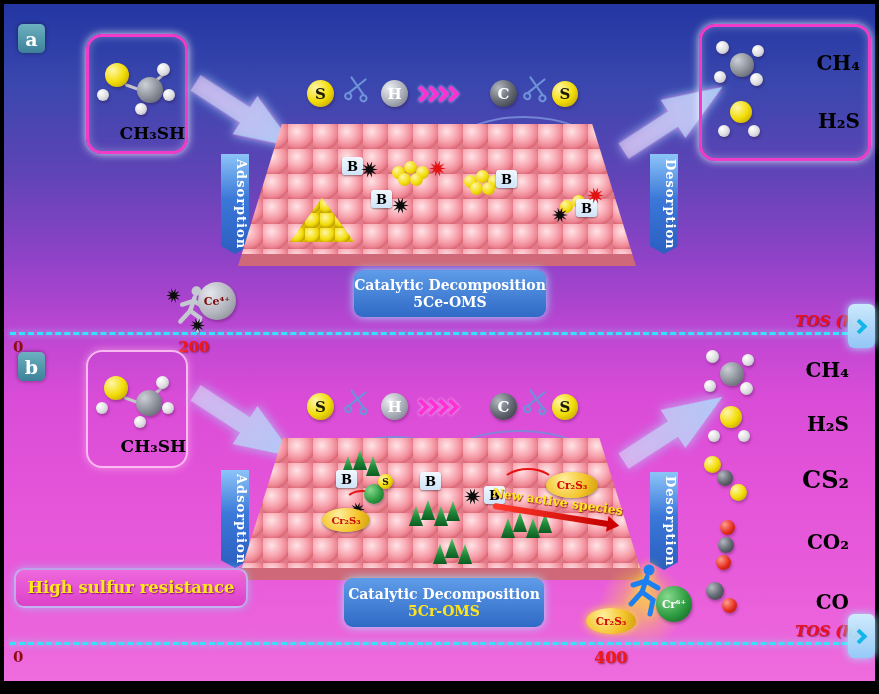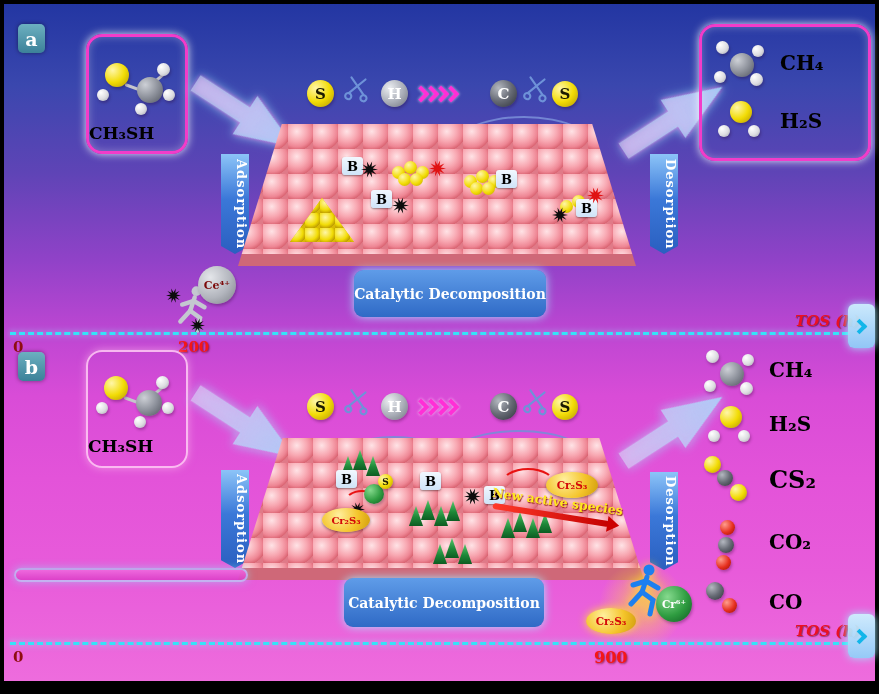--- a/index.html
+++ b/index.html
@@ -9,21 +9,21 @@
 .bg{position:absolute;left:4px;top:4px;right:4px;bottom:13px;
   background:linear-gradient(180deg,#2336a2 0%,#3a47ae 12%,#5f44b6 25%,#9142c8 38%,
    #bc46d2 48%,#d94cd7 58%,#e353d9 70%,#e85bda 84%,#ee6cdd 100%)}
 .abs{position:absolute}
 .tag{position:absolute;width:27px;height:29px;border-radius:5px;color:#fff;
   display:flex;align-items:center;justify-content:center;font-size:19px;font-weight:bold;
   background:linear-gradient(180deg,#6cb0c0,#3c8199);box-shadow:0 0 4px rgba(0,0,0,.45)}
 .obox{position:absolute;border:3px solid #f23cc9;border-radius:16px;
   box-shadow:0 0 9px rgba(255,255,255,.85), inset 0 0 9px rgba(255,255,255,.3)}
 .obox.light{border:2px solid rgba(255,205,245,.85);box-shadow:0 0 8px rgba(255,190,240,.6)}
-.formula{position:absolute;color:#000;font-weight:bold;text-align:left;line-height:1}
+.formula{position:absolute;color:#000;font-weight:bold;text-align:right;line-height:1}
 .ball{position:absolute;border-radius:50%;display:flex;align-items:center;justify-content:center;
   font-weight:bold;box-shadow:1px 2px 3px rgba(40,0,40,.3)}
 .b-s{background:radial-gradient(circle at 32% 30%,#fff6a8,#f2dc06 52%,#b89c02 95%);color:#1a1a00}
 .b-h{background:radial-gradient(circle at 32% 30%,#ffffff,#dddde1 55%,#a9abb1 95%)}
 .b-hbig{background:radial-gradient(circle at 32% 30%,#eceef2,#a8acb6 55%,#747882 95%);color:#fff}
 .b-c{background:radial-gradient(circle at 32% 30%,#cdd0d6,#8e929c 50%,#565a64 95%)}
 .b-cd{background:radial-gradient(circle at 32% 30%,#b4b8c0,#666a74 50%,#32363e 95%);color:#fff}
 .b-o{background:radial-gradient(circle at 32% 30%,#ff9d8d,#e62f1f 55%,#9c1006 95%)}
 .b-g{background:radial-gradient(circle at 32% 30%,#86da8e,#2e9c40 55%,#135f26 95%);color:#fff}
 .b-ce{background:radial-gradient(circle at 32% 30%,#e4e6ea,#b2b5bd 55%,#82858d 95%);color:#7c0a0a}
@@ -192,20 +192,21 @@
       </svg>
   <svg class="icon" style="left:425px;top:156px;width:17px;height:17px;color:#e01212">
         <use href="#sym-star"></use>
       </svg>
   <svg class="icon" style="left:583px;top:183px;width:17px;height:17px;color:#e01212">
         <use href="#sym-star"></use>
       </svg>
 
   <div class="cat-box" style="left:350px;top:266px;width:192px;height:47px">
     <span>Catalytic Decomposition</span>
+    <span>5Ce-OMS</span>
   </div>
 
   <div class="flowwrap" style="left:610px;top:88px;width:118px;height:54px;transform:rotate(-33deg)">
         <div class="flow"></div>
       </div>
   <div class="ribbon" style="left:646px;top:150px;height:100px">Desorption</div>
 
   <div class="obox" style="left:695px;top:20px;width:172px;height:137px">
     <div class="abs" style="left:12px;top:14px;width:60px;height:48px">
       <div class="ball b-c" style="left:16px;top:12px;width:24px;height:24px"></div>
@@ -220,21 +221,21 @@
       <div class="ball b-h" style="left:0;top:26px;width:12px;height:12px"></div>
       <div class="ball b-h" style="left:30px;top:26px;width:12px;height:12px"></div>
     </div>
     <div class="formula" style="left:78px;top:84px;width:80px;font-size:20px">H₂S</div>
   </div>
 
   <div class="abs" style="left:164px;top:258px;width:80px;height:78px">
     <svg class="icon" style="left:4px;top:22px;width:40px;height:50px;color:#c4c8d0">
           <use href="#sym-runner"></use>
         </svg>
-    <div class="ball b-ce" style="left:30px;top:4px;width:38px;height:38px;font-size:11px">Ce⁴⁺</div>
+    <div class="ball b-ce" style="left:30px;top:20px;width:38px;height:38px;font-size:11px">Ce⁴⁺</div>
     <svg class="icon" style="left:-2px;top:26px;width:15px;height:15px;color:#0c0c0c">
           <use href="#sym-star"></use>
         </svg>
     <svg class="icon" style="left:22px;top:56px;width:15px;height:15px;color:#0c0c0c">
           <use href="#sym-star"></use>
         </svg>
   </div>
 
   <div class="tl" style="left:6px;top:328px;width:838px"></div>
   <div class="tos" style="left:791px;top:308px">TOS (h)</div>
@@ -322,20 +323,21 @@
   <div class="arc red" style="left:340px;top:486px;width:36px;height:26px"></div>
   <div class="ball b-g" style="left:360px;top:480px;width:20px;height:20px"></div>
   <div class="ball b-s" style="left:374px;top:470px;width:15px;height:15px;font-size:9px">S</div>
   <div class="arc red" style="left:496px;top:464px;width:56px;height:34px"></div>
   <div class="ellipse" style="left:542px;top:468px;width:52px;height:26px;font-size:10.5px">Cr₂S₃</div>
   <div class="newarrow" style="left:488px;top:508px;width:118px;transform:rotate(9deg)"></div>
   <div class="newtext" style="left:488px;top:490px;transform:rotate(8deg)">New active species</div>
 
   <div class="cat-box" style="left:340px;top:574px;width:200px;height:49px">
     <span>Catalytic Decomposition</span>
+    <span class="yellow">5Cr-OMS</span>
   </div>
 
   <div class="flowwrap" style="left:610px;top:398px;width:118px;height:54px;transform:rotate(-33deg)">
         <div class="flow"></div>
       </div>
   <div class="ribbon" style="left:646px;top:468px;height:98px">Desorption</div>
 
   <div class="abs" style="left:700px;top:346px;width:60px;height:48px">
     <div class="ball b-c" style="left:16px;top:12px;width:24px;height:24px"></div>
     <div class="ball b-h" style="left:2px;top:0;width:13px;height:13px"></div>
@@ -366,33 +368,34 @@
   </div>
   <div class="formula" style="left:765px;top:528px;width:80px;font-size:20px">CO₂</div>
 
   <div class="abs" style="left:702px;top:578px;width:40px;height:38px">
     <div class="ball b-cd" style="left:0;top:0;width:18px;height:18px"></div>
     <div class="ball b-o" style="left:16px;top:16px;width:15px;height:15px"></div>
   </div>
   <div class="formula" style="left:765px;top:588px;width:80px;font-size:20px">CO</div>
 
   <div class="slogan" style="left:10px;top:564px;width:234px">
+    <div>High sulfur resistance</div>
   </div>
 
   <div class="abs" style="left:578px;top:558px;width:116px;height:90px">
     <div class="glow-y" style="left:16px;top:0;width:88px;height:86px"></div>
     <svg class="icon" style="left:40px;top:0;width:44px;height:56px;color:#1d7ff0;filter:drop-shadow(0 0 5px rgba(255,230,40,.9))">
           <use href="#sym-runner"></use>
         </svg>
     <div class="ellipse" style="left:4px;top:46px;width:50px;height:26px;font-size:10.5px;box-shadow:0 0 8px rgba(255,232,40,.9)">Cr₂S₃</div>
     <div class="ball b-g" style="left:74px;top:24px;width:36px;height:36px;font-size:10.5px">Cr⁶⁺</div>
   </div>
 
   <div class="tl" style="left:6px;top:638px;width:838px"></div>
   <div class="tos" style="left:791px;top:618px">TOS (h)</div>
   <div class="tick dark" style="left:9px;top:644px">0</div>
-  <div class="tick bright" style="left:590px;top:644px;font-size:16px">900</div>
+  <div class="tick bright" style="left:590px;top:644px;font-size:16px">400</div>
   <div class="tl-arrow" style="left:844px;top:610px">
         <i></i>
       </div>
 
 </div>
 </div>
 
 </body></html>

